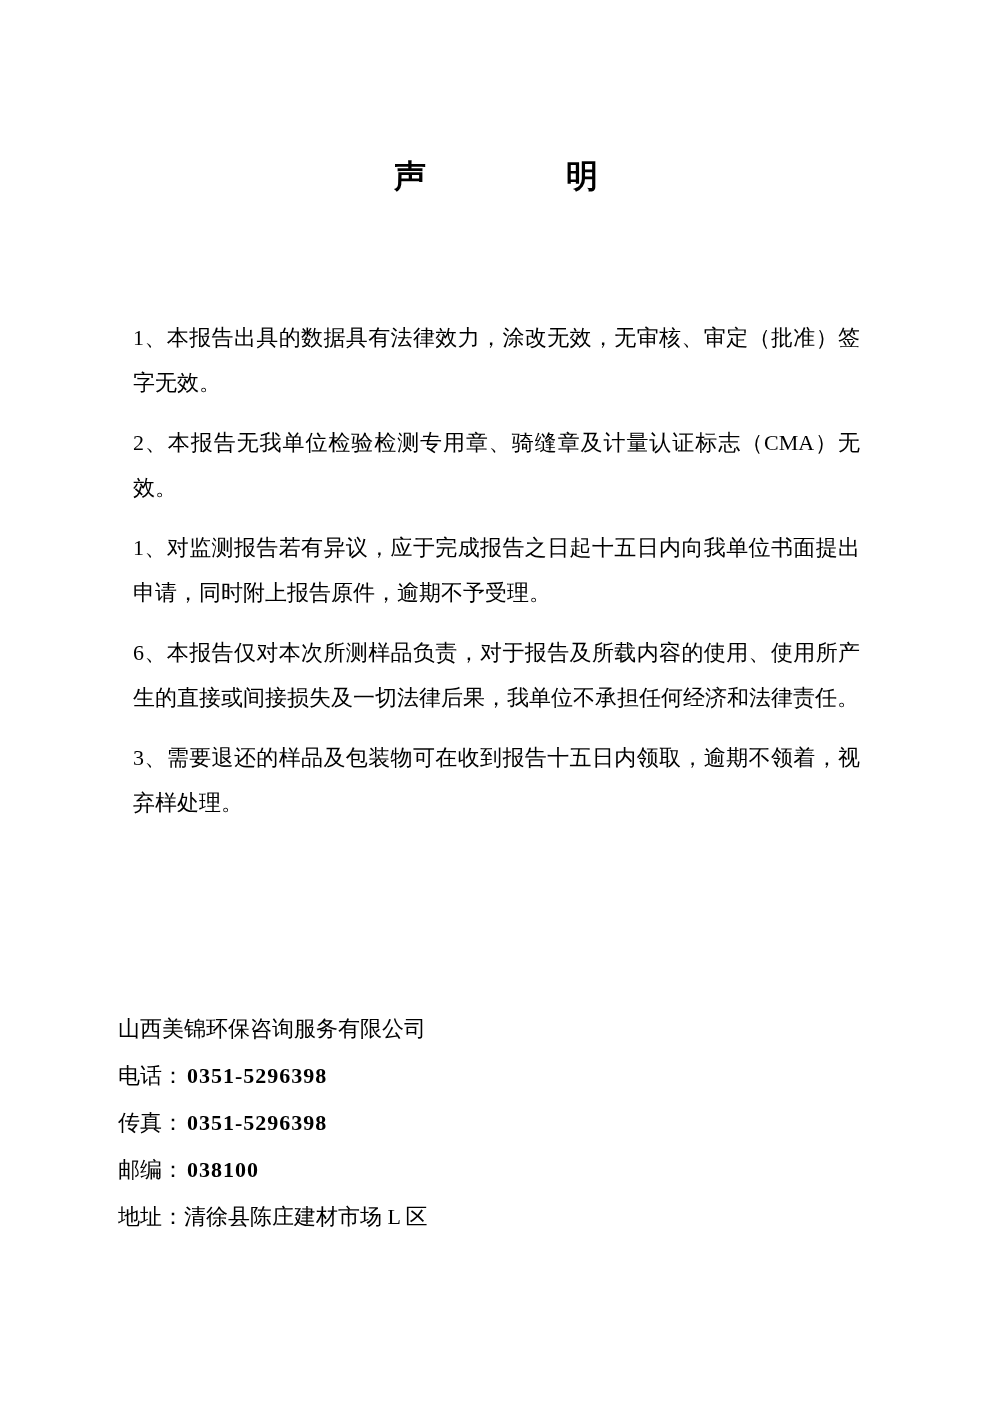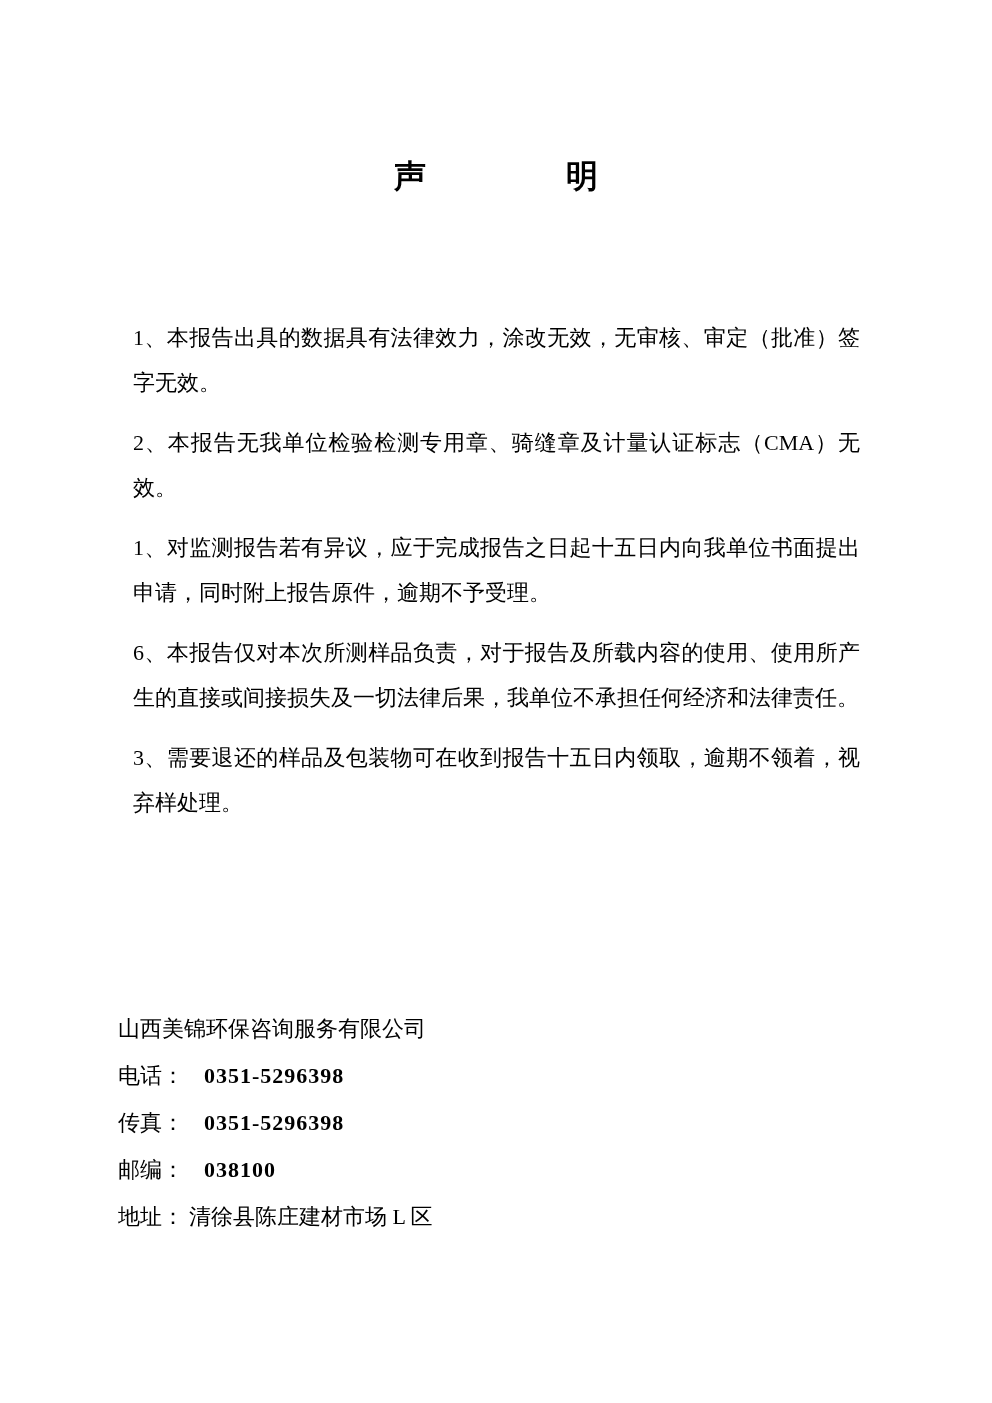--- a/index.html
+++ b/index.html
@@ -50,25 +50,24 @@
     left: 118px;
     top: 1005px;
     font-size: 22px;
     line-height: 47px;
   }
   .contact-line {
     white-space: nowrap;
   }
   .num-value {
     font-weight: bold;
-    margin-left: 20px;
+    margin-left: 3px;
     letter-spacing: 1px;
   }
   .plain-value {
-    margin-left: 5px;
   }
 </style>
 </head>
 <body>
 
 <div class="page">
 
   <h1 class="doc-title">
     <span>声</span>
     <span>明</span>

